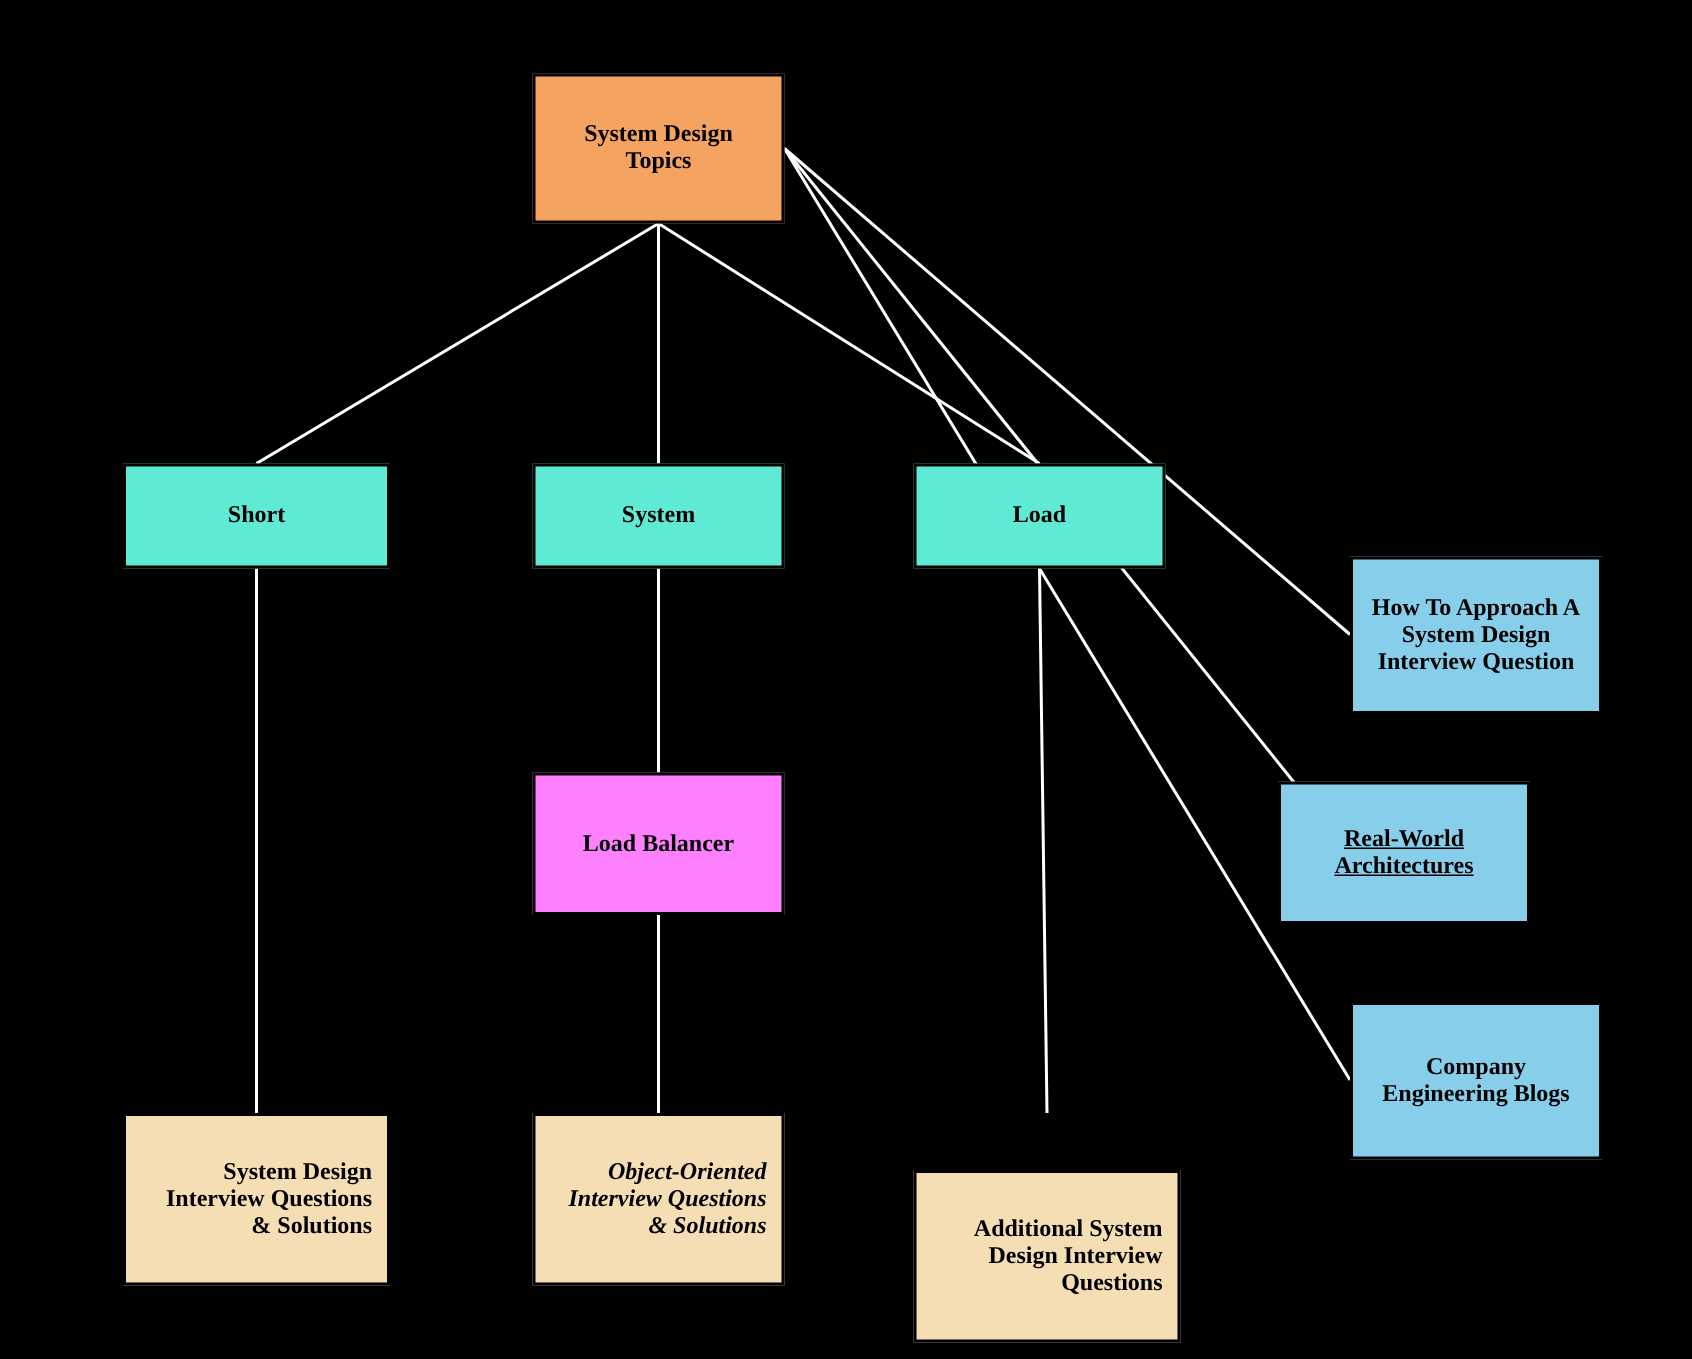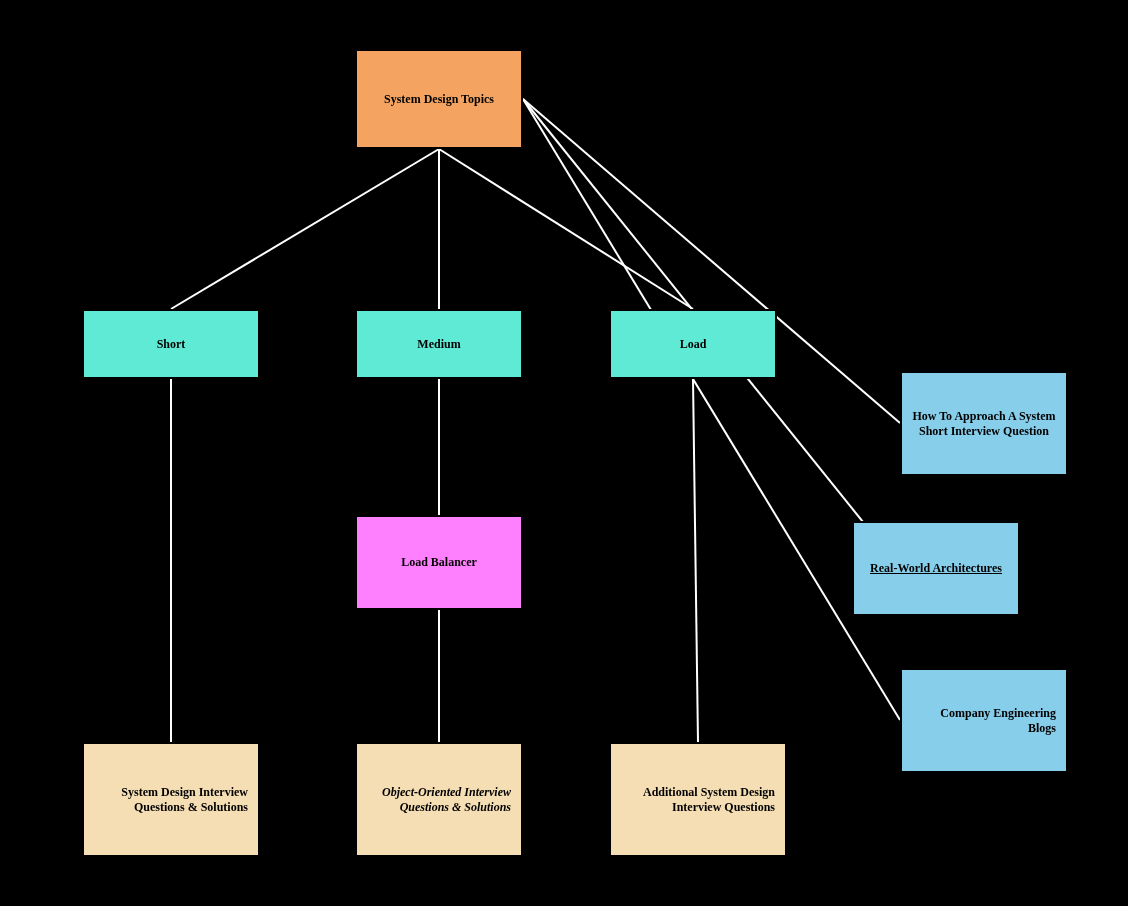--- a/index.html
+++ b/index.html
@@ -12,21 +12,21 @@
       font-family: 'Comic Sans MS', 'Chalkboard SE', cursive;
     }
 
     .node {
       position: absolute;
       display: flex;
       align-items: center;
       justify-content: center;
       text-align: center;
       font-weight: 900;
-      font-size: 12px;
+      font-size: 16px;
       padding: 10px;
       border: 2px solid #000;
     }
 
     .node-orange {
       background: #F4A460;
       color: #000;
     }
 
     .node-green {
@@ -92,46 +92,46 @@
 
 <div class="node node-orange" style="left:355px; top:49px; width:168px; height:100px;">
   <span>System Design Topics</span>
 </div>
 
 <div class="node node-green" style="left:82px; top:309px; width:178px; height:70px;">
   <span>Short</span>
 </div>
 
 <div class="node node-green" style="left:355px; top:309px; width:168px; height:70px;">
-  <span>Medium</span>
+  <span>System</span>
 </div>
 
 <div class="node node-green" style="left:609px; top:309px; width:168px; height:70px;">
   <span>Load</span>
 </div>
 
 <div class="node node-pink" style="left:355px; top:515px; width:168px; height:95px;">
   <span>Load Balancer</span>
 </div>
 
 <div class="node node-blue" style="left:900px; top:371px; width:168px; height:105px;">
-  <span>How To Approach A System Short Interview Question</span>
+  <span>How To Approach A System Design Interview Question</span>
 </div>
 
 <div class="node node-blue" style="left:852px; top:521px; width:168px; height:95px;text-decoration:underline;">
   <span>Real-World Architectures</span>
 </div>
 
-<div class="node node-blue" style="left:900px; top:668px; width:168px; height:105px;text-align:right;">
+<div class="node node-blue" style="left:900px; top:668px; width:168px; height:105px;">
   <span>Company Engineering Blogs</span>
 </div>
 
 <div class="node node-tan" style="left:82px; top:742px; width:178px; height:115px;">
   <span>System Design Interview Questions &amp; Solutions</span>
 </div>
 
 <div class="node node-tan" style="left:355px; top:742px; width:168px; height:115px;font-style:italic;">
   <span>Object-Oriented Interview Questions &amp; Solutions</span>
 </div>
 
-<div class="node node-tan" style="left:609px; top:742px; width:178px; height:115px;">
+<div class="node node-tan" style="left:609px; top:780px; width:178px; height:115px;">
   <span>Additional System Design Interview Questions</span>
 </div>
 
 </body></html>

